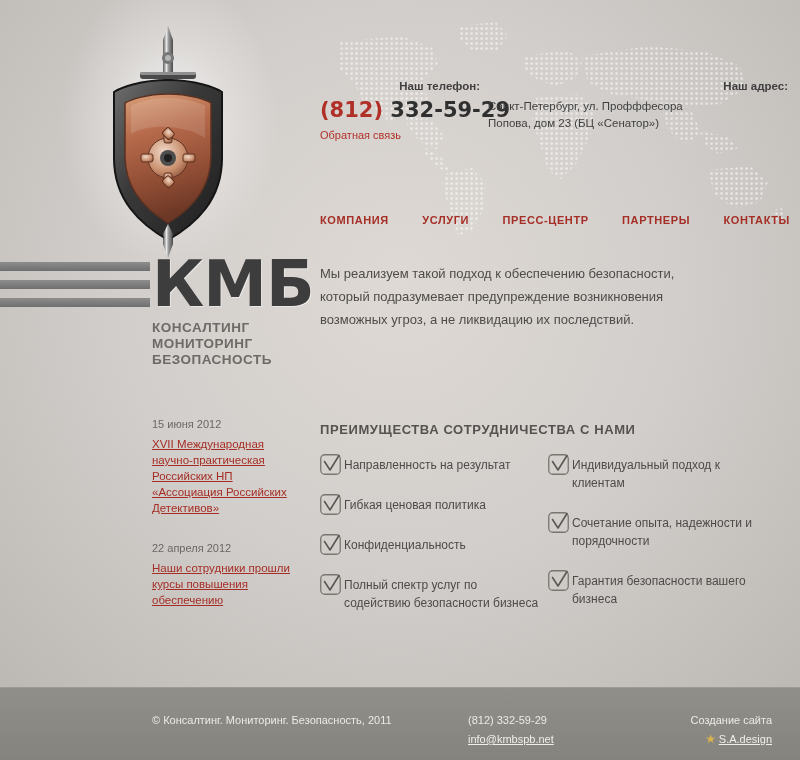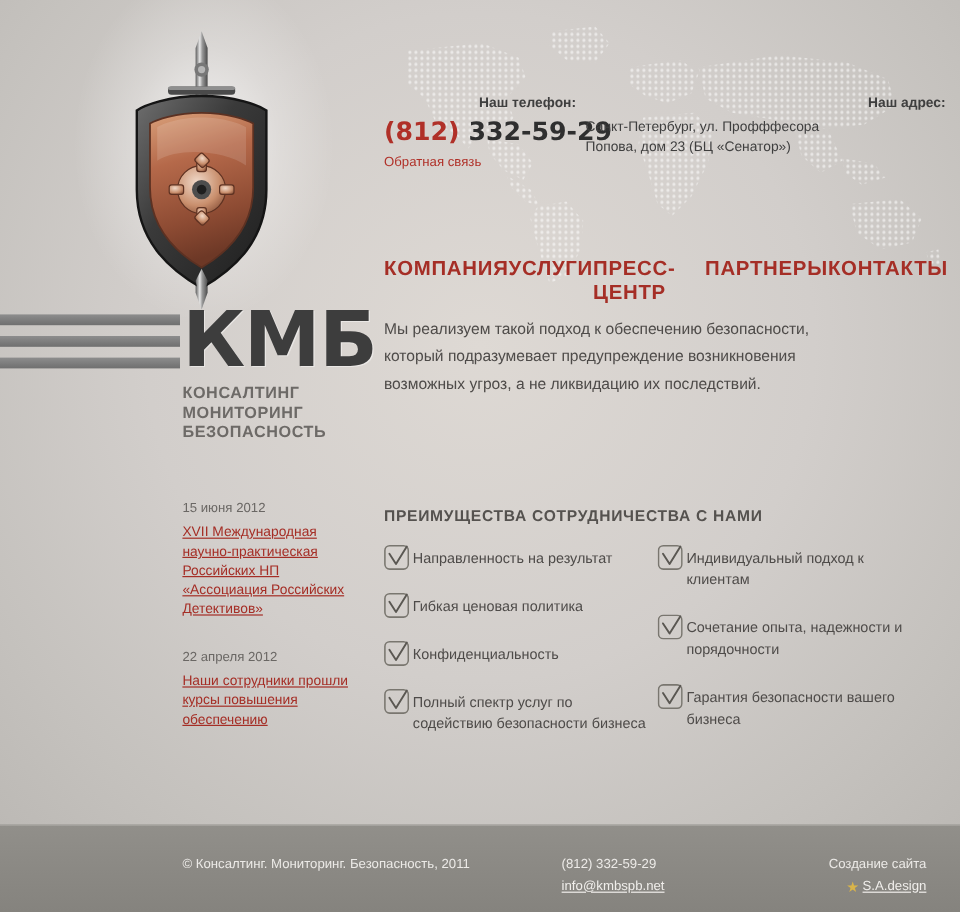--- a/index.html
+++ b/index.html
@@ -138,21 +138,21 @@
     position: absolute;
     left: 320px;
     top: 214px;
     width: 470px;
     display: flex;
     justify-content: space-between;
   }
   .nav a {
     font-family: "Liberation Sans", sans-serif;
     font-weight: bold;
-    font-size: 17px;
+    font-size: 11px;
     letter-spacing: 0.6px;
     color: #a52e26;
     text-decoration: none;
     text-transform: uppercase;
   }
 
   
   .slogan {
     position: absolute;
     left: 320px;

